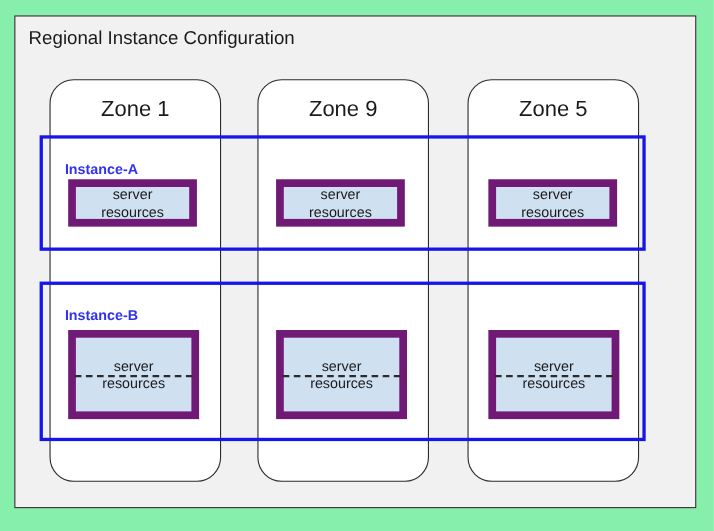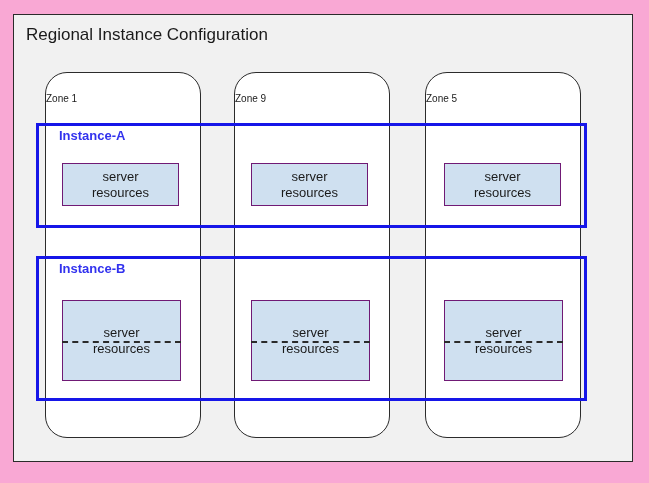--- a/index.html
+++ b/index.html
@@ -7,21 +7,21 @@
     padding: 0;
     background: #ffffff;
   }
   body {
     font-family: "Liberation Sans", sans-serif;
   }
   #canvas {
     position: relative;
     width: 649px;
     height: 483px;
-    background: #f9a8d4;
+    background: #86efac;
     overflow: hidden;
   }
   
   #region-frame {
     position: absolute;
     left: 13px;
     top: 14px;
     width: 620px;
     height: 448px;
     box-sizing: border-box;
@@ -49,21 +49,22 @@
     border-radius: 22px;
   }
   #zone-card-0 { left: 45px; }
   #zone-card-1 { left: 234px; }
   #zone-card-2 { left: 425px; }
   .zone-title {
     position: absolute;
     left: 0;
     right: 0;
     top: 17px;
-    font-size: 10px;
+    text-align: center;
+    font-size: 20px;
     line-height: 18px;
     color: #1a1a1a;
   }
   
   .instance-band {
     position: absolute;
     left: 36px;
     box-sizing: border-box;
     border: 3px solid #1616e8;
     background: transparent;
@@ -74,33 +75,33 @@
     height: 105px;
   }
   #instance-band-1 {
     top: 256px;
     width: 551px;
     height: 145px;
   }
   .instance-label {
     position: absolute;
     left: 20px;
-    top: 1px;
+    top: 19px;
     font-size: 13px;
     font-weight: bold;
     line-height: 17px;
     color: #3232ee;
     white-space: nowrap;
   }
   
   .server-box {
     position: absolute;
     box-sizing: border-box;
     background: #cfe0f0;
-    border: 1px solid #701a75;
+    border: 7px solid #701a75;
     display: flex;
     align-items: center;
     justify-content: center;
   }
   .server-box .server-text {
     position: relative;
     z-index: 2;
     text-align: center;
     font-size: 13px;
     line-height: 16px;

